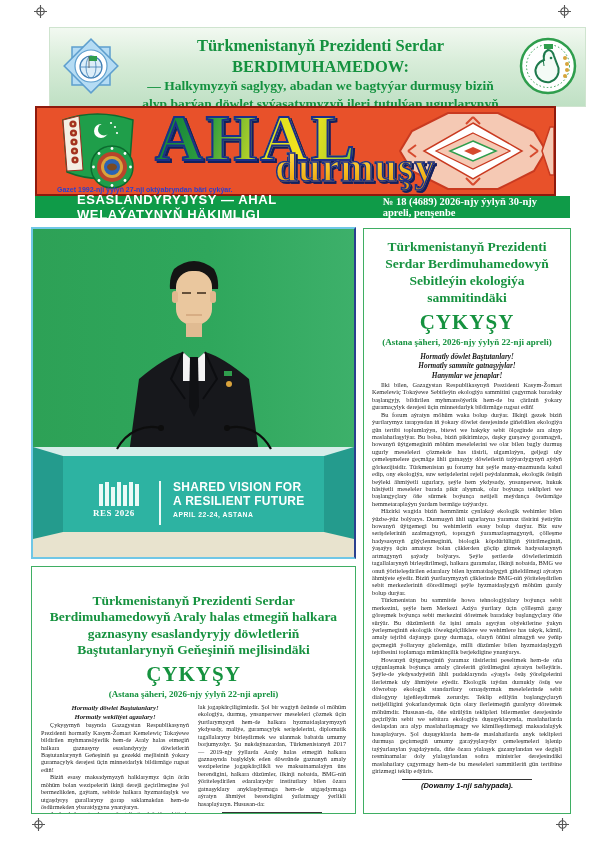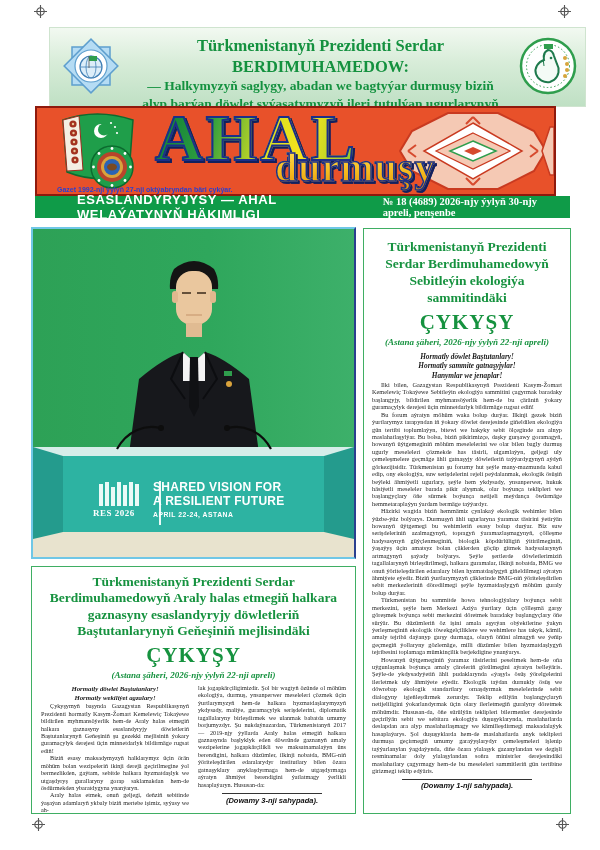--- a/index.html
+++ b/index.html
@@ -41,32 +41,32 @@
     padding:0 6px 0 42px;color:#fff;}
   .ib-founder{font-family:"Liberation Sans",sans-serif;font-size:13px;font-weight:bold;letter-spacing:.6px;}
   .ib-issue{font-family:"Liberation Serif",serif;font-size:10.5px;font-weight:bold;}
   
   .photo{position:absolute;left:31px;top:227px;width:321px;height:328px;margin:0;
     border:2px solid #6fc7e6;border-right-color:#2a3f8f;box-sizing:content-box;overflow:hidden;}
   .podium-logo-bars{position:absolute;left:66px;top:253px;}
   .podium-logo-text{position:absolute;left:60px;top:279px;width:56px;
     font-family:Liberation Serif, serif;font-size:9px;font-weight:bold;color:#fff;letter-spacing:.5px;}
   .podium-divider{position:absolute;left:126px;top:252px;width:1.5px;height:44px;background:#eafaf7;}
-  .podium-slogan{position:absolute;left:120px;top:251px;color:#fff;font-family:"Liberation Sans",sans-serif;}
+  .podium-slogan{position:absolute;left:140px;top:251px;color:#fff;font-family:"Liberation Sans",sans-serif;}
   .ps-l1,.ps-l2{font-size:12px;font-weight:bold;line-height:1.18;letter-spacing:.3px;}
   .ps-date{font-size:6.8px;font-weight:bold;letter-spacing:.5px;margin-top:3px;}
   
   .article-box{position:absolute;background:#fff;border:1.5px solid #3fae63;box-sizing:border-box;overflow:hidden;}
   .left-article{left:31px;top:566px;width:325px;height:248px;padding:7px 9px 4px 9px;}
   .right-article{left:363px;top:228px;width:208px;height:586px;padding:8px 8px 4px 8px;}
-  .headline{color:#16923f;font-weight:bold;text-align:center;}
+  .headline{color:#16923f;font-weight:bold;text-align:center;margin-top:19px;}
   .left-article .headline{font-size:13.5px;line-height:1.22;}
   .right-article .headline{font-size:13.5px;line-height:1.25;margin-top:2px;}
   .headline-big{color:#16923f;font-weight:bold;text-align:center;font-size:21px;letter-spacing:1px;margin-top:3px;}
-  .dateline{color:#16923f;font-weight:bold;font-style:italic;text-align:center;font-size:9px;margin-top:2px;}
+  .dateline{color:#16923f;font-weight:bold;text-align:center;font-size:9px;margin-top:2px;}
   .salutation{font-weight:bold;font-style:italic;text-align:center;color:#1a1a1a;line-height:1.35;}
   .right-article .salutation{font-size:7.3px;}
   .left-article .salutation{font-size:6.8px;}
   .bodytext p{margin:0;text-align:justify;text-indent:9px;color:#1f1f1f;}
   .right-article .bodytext{margin-top:5px;font-size:6.3px;line-height:1.18;}
   .left-article .twocol{display:flex;gap:9px;margin-top:4px;}
   .left-article .col{flex:1;font-size:6.2px;line-height:1.2;}
   .cont-rule{width:68%;margin:5px auto 2px auto;border-top:1px solid #333;}
   .continuation{font-family:"Liberation Sans",sans-serif;font-weight:bold;font-style:italic;
     text-align:center;font-size:7.5px;color:#111;}

